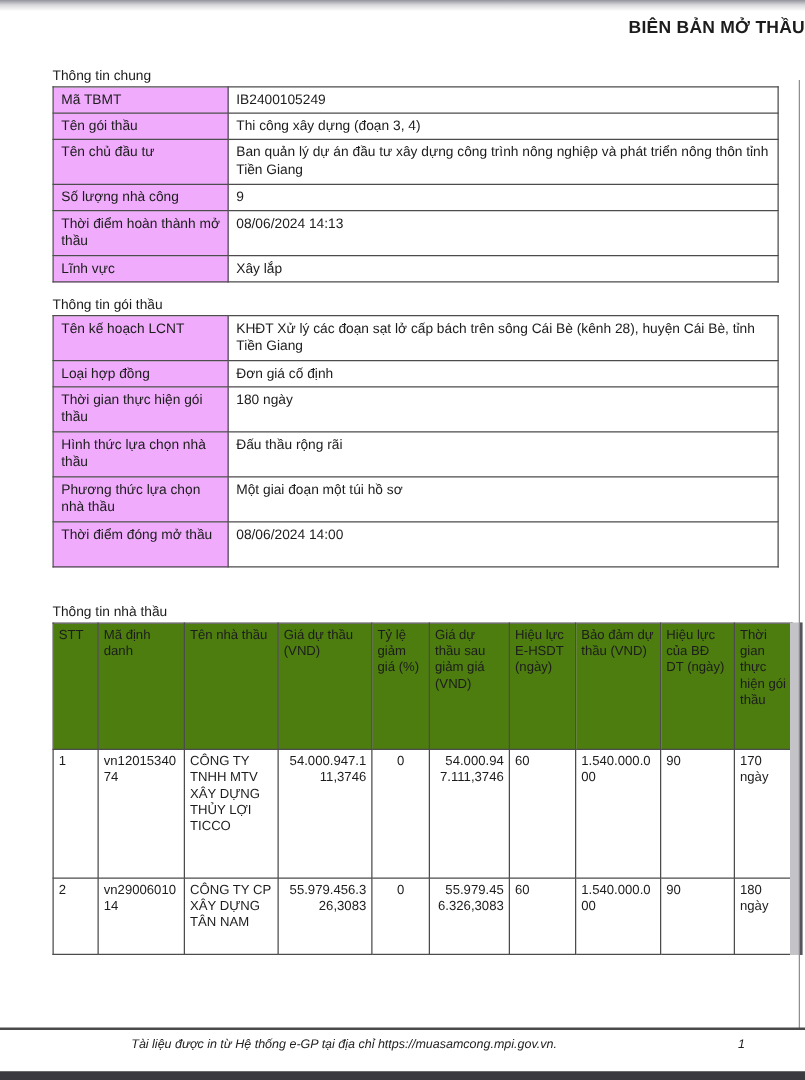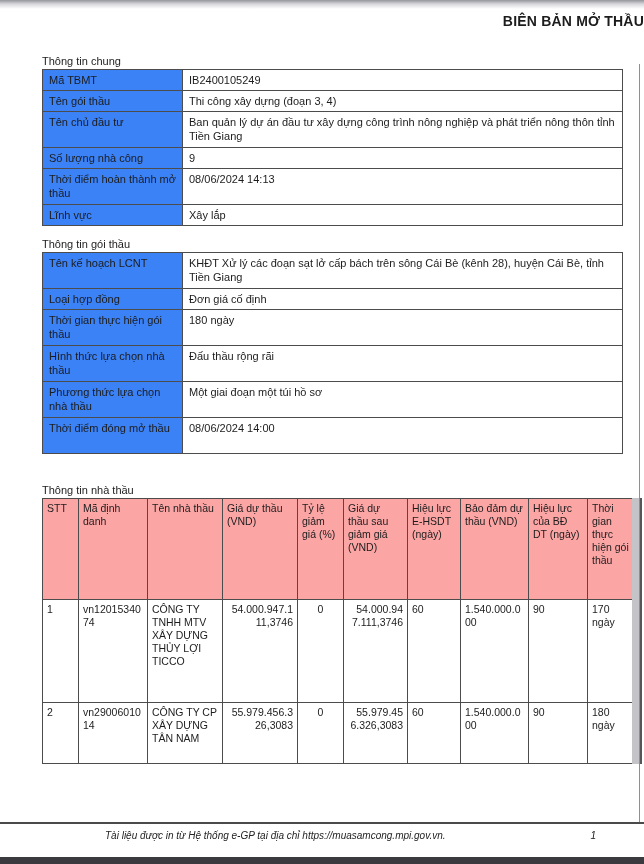--- a/index.html
+++ b/index.html
@@ -11,28 +11,28 @@
     background:linear-gradient(#94949c,#d8d8dc 45%,#ffffff);}
   .bottom-bar{position:absolute;bottom:0;left:0;right:0;height:7px;background:#3b3b3f;}
   .right-hairline{position:absolute;left:639px;top:64px;height:759px;width:1px;background:#8f8f93;}
   .doc-title{margin:13px 0 0 0;text-align:right;font-size:14px;font-weight:bold;letter-spacing:.2px;}
   .sec-heading{margin:26px 0 2px 42px;font-size:11px;}
   .sec-heading.tight{margin-top:12px;}
   .sec-heading.loose{margin-top:30px;}
   table{border-collapse:collapse;table-layout:fixed;}
   .kv{margin-left:42px;width:580px;font-size:11px;line-height:14px;}
   .kv td{border:1px solid #4c4c4c;vertical-align:top;padding:3px 6px;word-wrap:break-word;}
-  .kv td.lbl{background:#3b82f6;}
+  .kv td.lbl{background:#f0abfc;}
   .kv tr.h1 td{height:14px;}
   .kv tr.h2 td{height:29px;}
   .t3wrap{position:relative;margin-left:42px;width:591px;}
   .t3{width:591px;font-size:10.5px;line-height:13px;}
   .t3 th,.t3 td{border:1px solid #4c4c4c;vertical-align:top;padding:3px 4px;
     font-weight:normal;text-align:left;word-wrap:break-word;}
-  .t3 thead th{background:#fca5a5;height:94px;}
+  .t3 thead th{background:#4d7c0f;height:94px;}
   .t3 tr.r1 td{height:96px;}
   .t3 tr.r2 td{height:54px;}
   .t3 td.num{word-break:break-all;}
   .t3 td.ta-r{text-align:right;}
   .t3 td.ta-c{text-align:center;}
   .edge-strip{position:absolute;top:0;bottom:0;right:-9px;width:8px;background:#c4c4c8;
     border-right:2px solid #55555a;}
   .footer-rule{position:absolute;left:0;right:0;top:822px;border-top:2px solid #4a4a4a;}
   .footer{position:absolute;left:0;right:0;top:830px;display:flex;align-items:center;
     font-style:italic;font-size:10px;color:#222;padding:0 48px 0 105px;box-sizing:border-box;}

